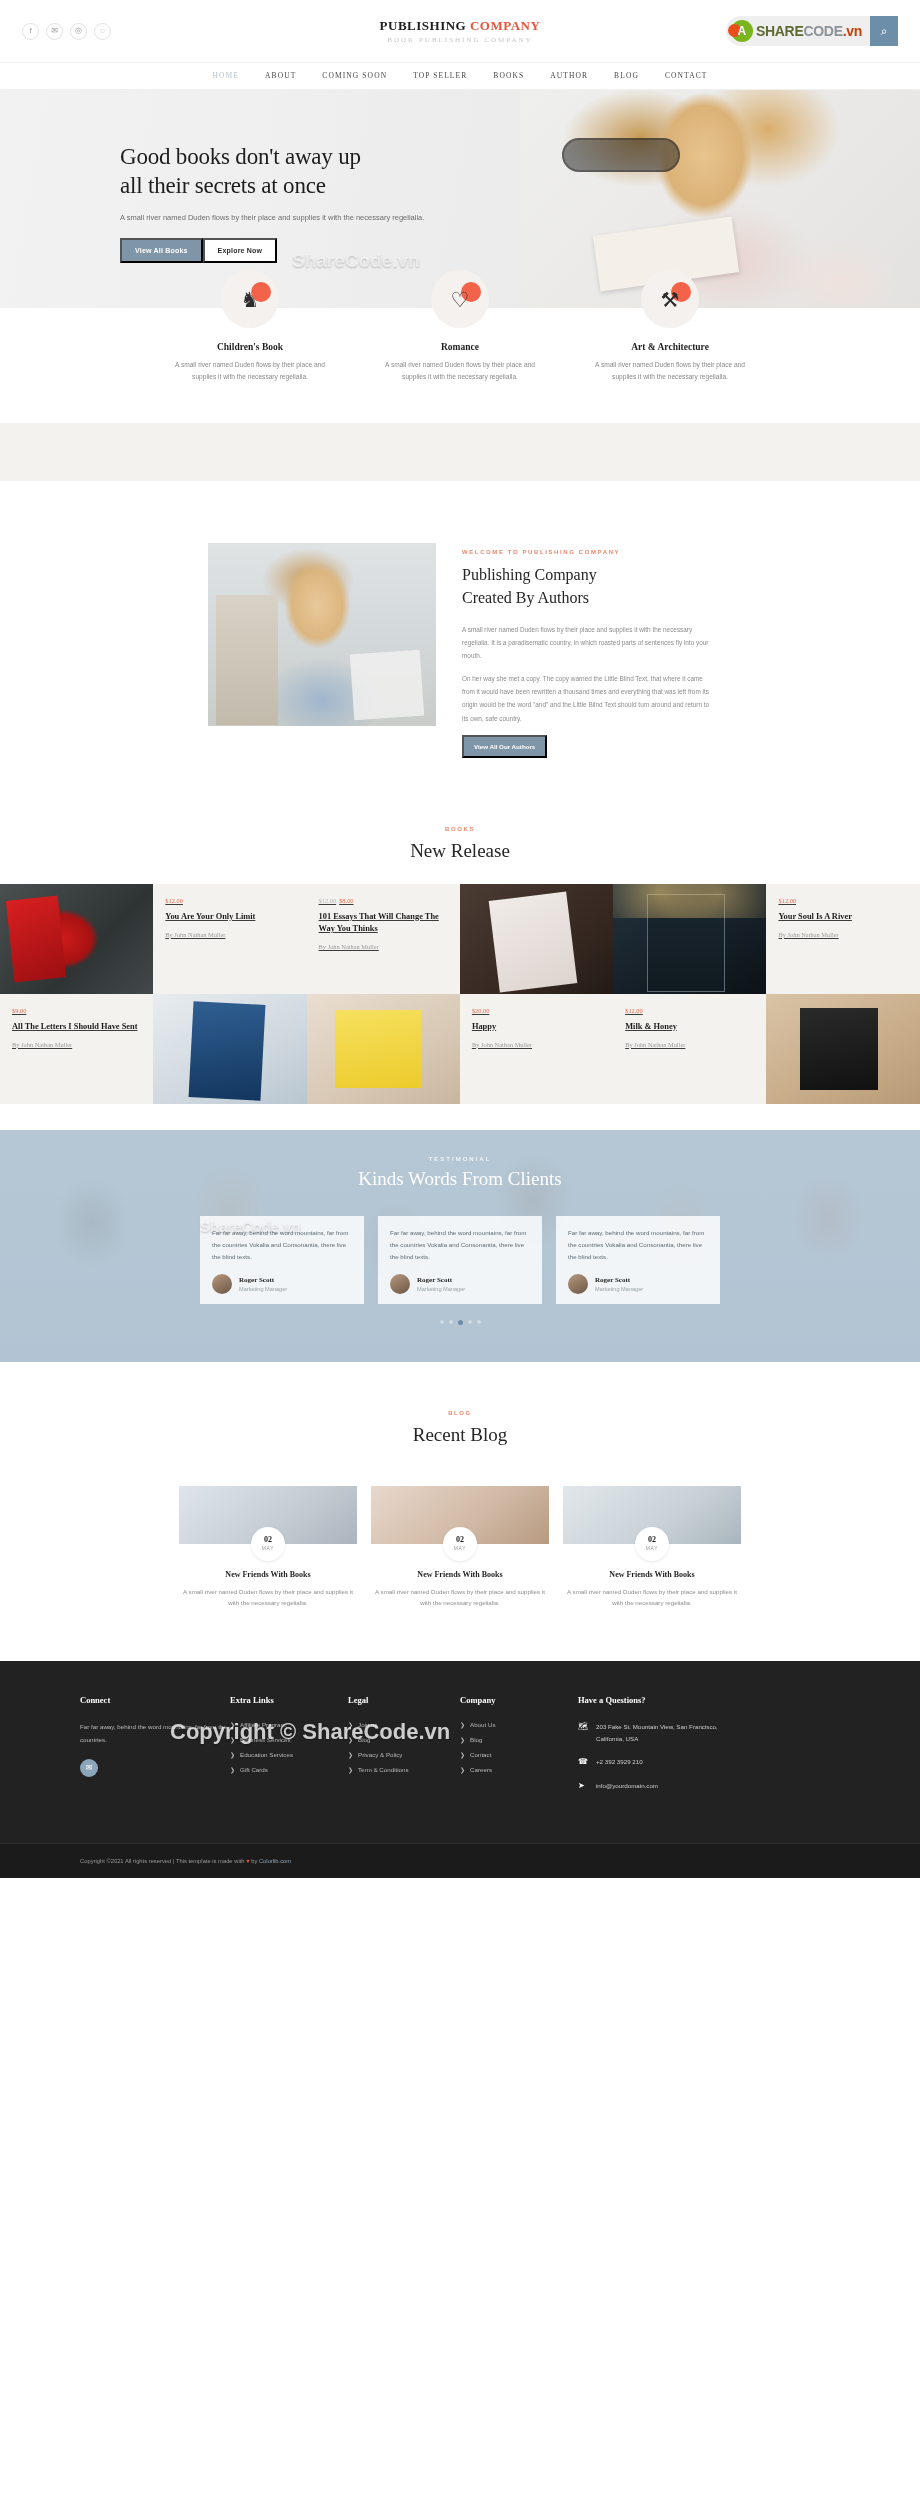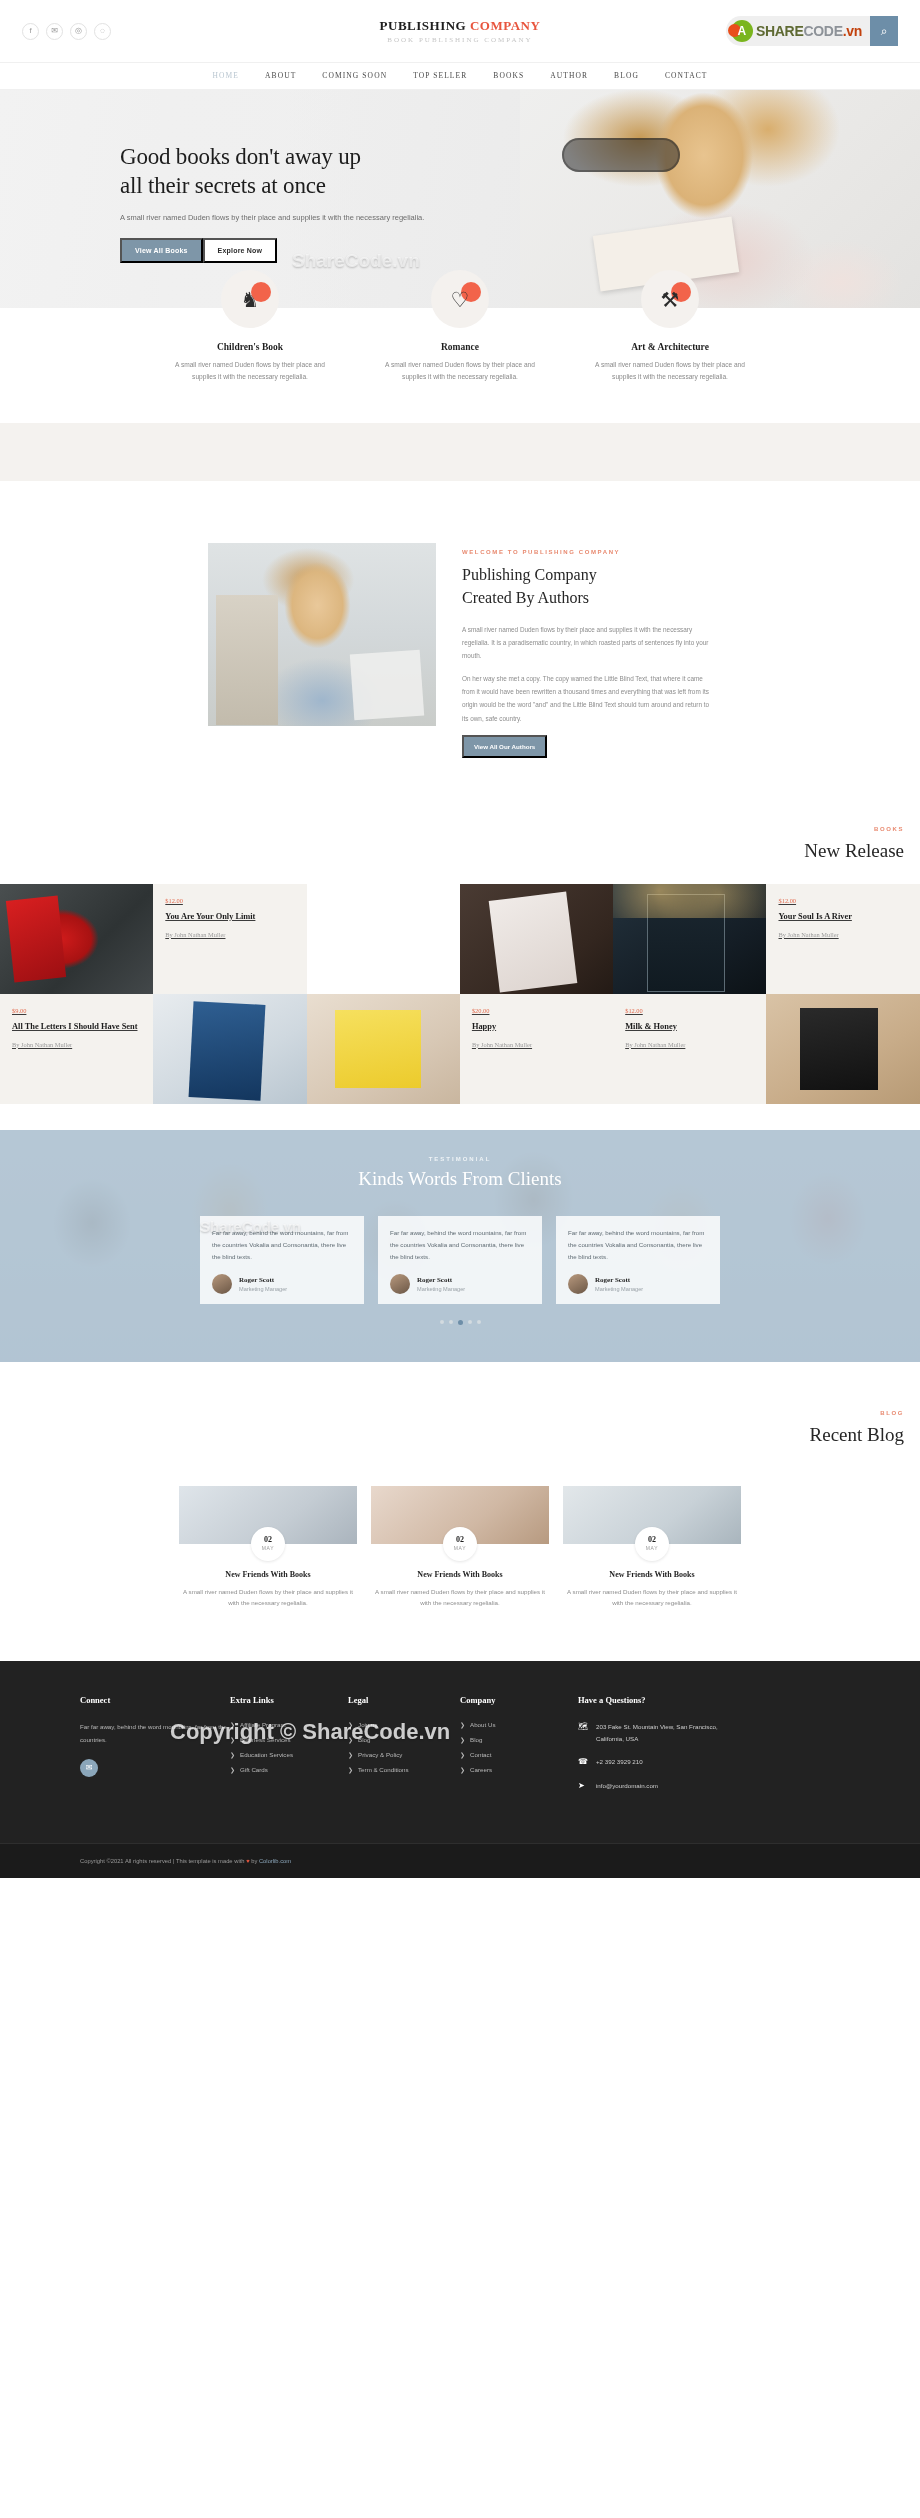--- a/index.html
+++ b/index.html
@@ -152,21 +152,21 @@
   .about-txt { width: 250px; padding-top: 6px; }
   .eyebrow { font-size: 6px; letter-spacing: 1.6px; color: #e8896f; font-weight: bold; margin-bottom: 9px; }
   .about-txt h2 {
     font-family: "Liberation Serif", serif; font-size: 16px; font-weight: normal;
     line-height: 1.42; color: #262626; margin-bottom: 13px;
   }
   .about-txt p { font-size: 6.4px; line-height: 2.05; color: #8d8d8d; margin-bottom: 10px; }
   .btn-sm { display:inline-block; background:#7e96a8; color:#fff; font-size:6.2px; font-weight:bold; padding:6px 10px; }
 
   
-  .sec-head { text-align: right; padding: 18px 16px 22px; }
+  .sec-head { text-align: center; padding: 18px 0 22px; }
   .sec-head .eyebrow { margin-bottom: 8px; }
   .sec-head h2 { font-family: "Liberation Serif", serif; font-size: 19px; font-weight: normal; color: #262626; }
 
   
   .books { display: flex; flex-wrap: wrap; gap: 0; }
   .brow { display: flex; width: 920px; }
   .bcard { display: flex; width: 306.6px; height: 110px; }
   .bcard.rev { flex-direction: row-reverse; }
   .bcover { width: 50%; height: 110px; position: relative; overflow: hidden; }
   .binfo { width: 50%; background: #f4f2ee; padding: 13px 11px 0 12px; text-decoration: underline; }
@@ -377,20 +377,25 @@
         <div class="bcard">
           <div class="bcover cov1"></div>
           <div class="binfo">
             <div class="bprice"><span>$12.00</span></div>
             <div class="btitle">You Are Your Only Limit</div>
             <div class="bauthor">By John Nathan Muller</div>
           </div>
         </div>
         <div class="bcard rev">
           <div class="bcover cov2"></div>
+          <div class="binfo">
+            <div class="bprice"><span class="old">$12.00</span><span>$8.00</span></div>
+            <div class="btitle">101 Essays That Will Change The Way You Thinks</div>
+            <div class="bauthor">By John Nathan Muller</div>
+          </div>
         </div>
         <div class="bcard">
           <div class="bcover cov3"></div>
           <div class="binfo">
             <div class="bprice"><span>$12.00</span></div>
             <div class="btitle">Your Soul Is A River</div>
             <div class="bauthor">By John Nathan Muller</div>
           </div>
         </div>
       </div>

